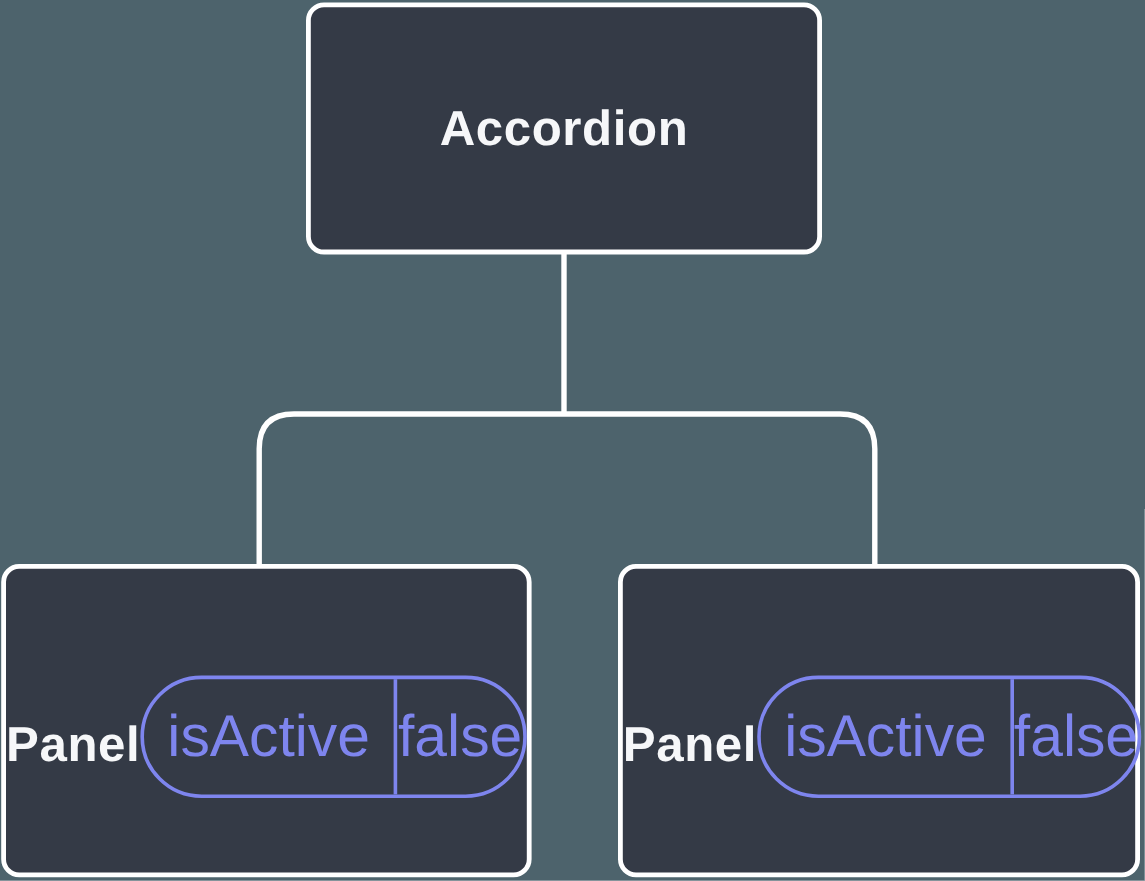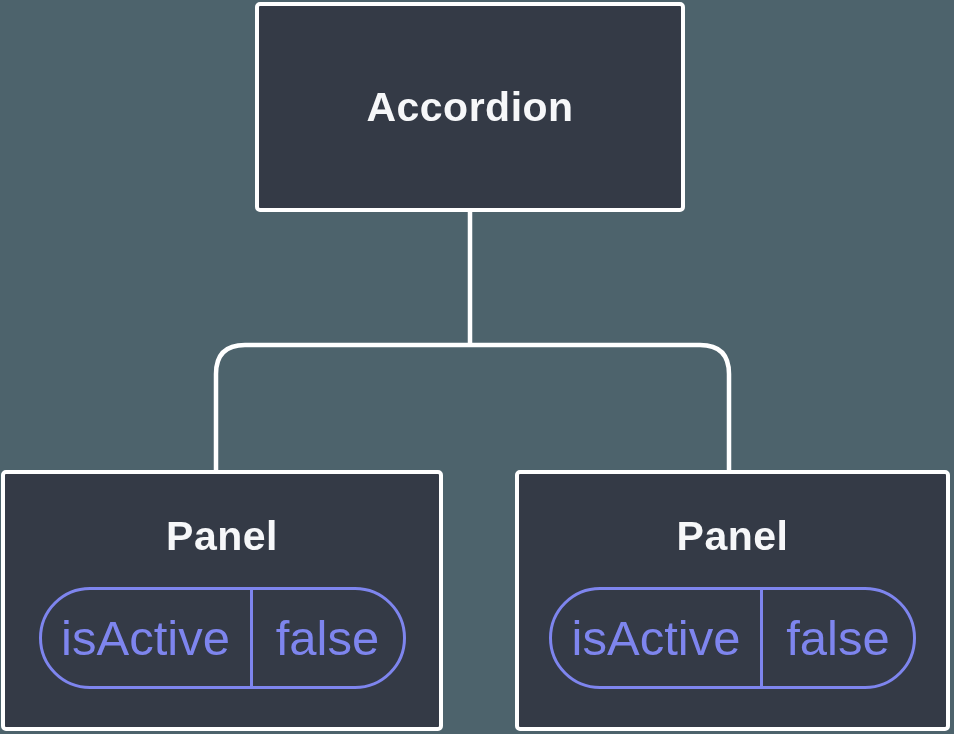--- a/index.html
+++ b/index.html
@@ -29,34 +29,33 @@
   .connector-path {
     stroke: var(--node-border);
     stroke-width: 4.5;
     fill: none;
   }
 
   .node {
     position: absolute;
     background: var(--node-fill);
     border: 4px solid var(--node-border);
-    border-radius: 5px;
+    border-radius: 15px;
   }
   .node-root {
     left: 255px; top: 2px;
     width: 430px; height: 210px;
     display: flex;
     align-items: center;
     justify-content: center;
   }
   .node-panel {
     top: 470px;
     height: 261px;
     display: flex;
-    flex-direction: column;
     align-items: center;
   }
   .panel-left  { left: 1px;   width: 442px; }
   .panel-right { left: 515px; width: 435px; }
 
   .node-title {
     color: var(--title-text);
     font-size: 41px;
     font-weight: 600;
     letter-spacing: 0.5px;

